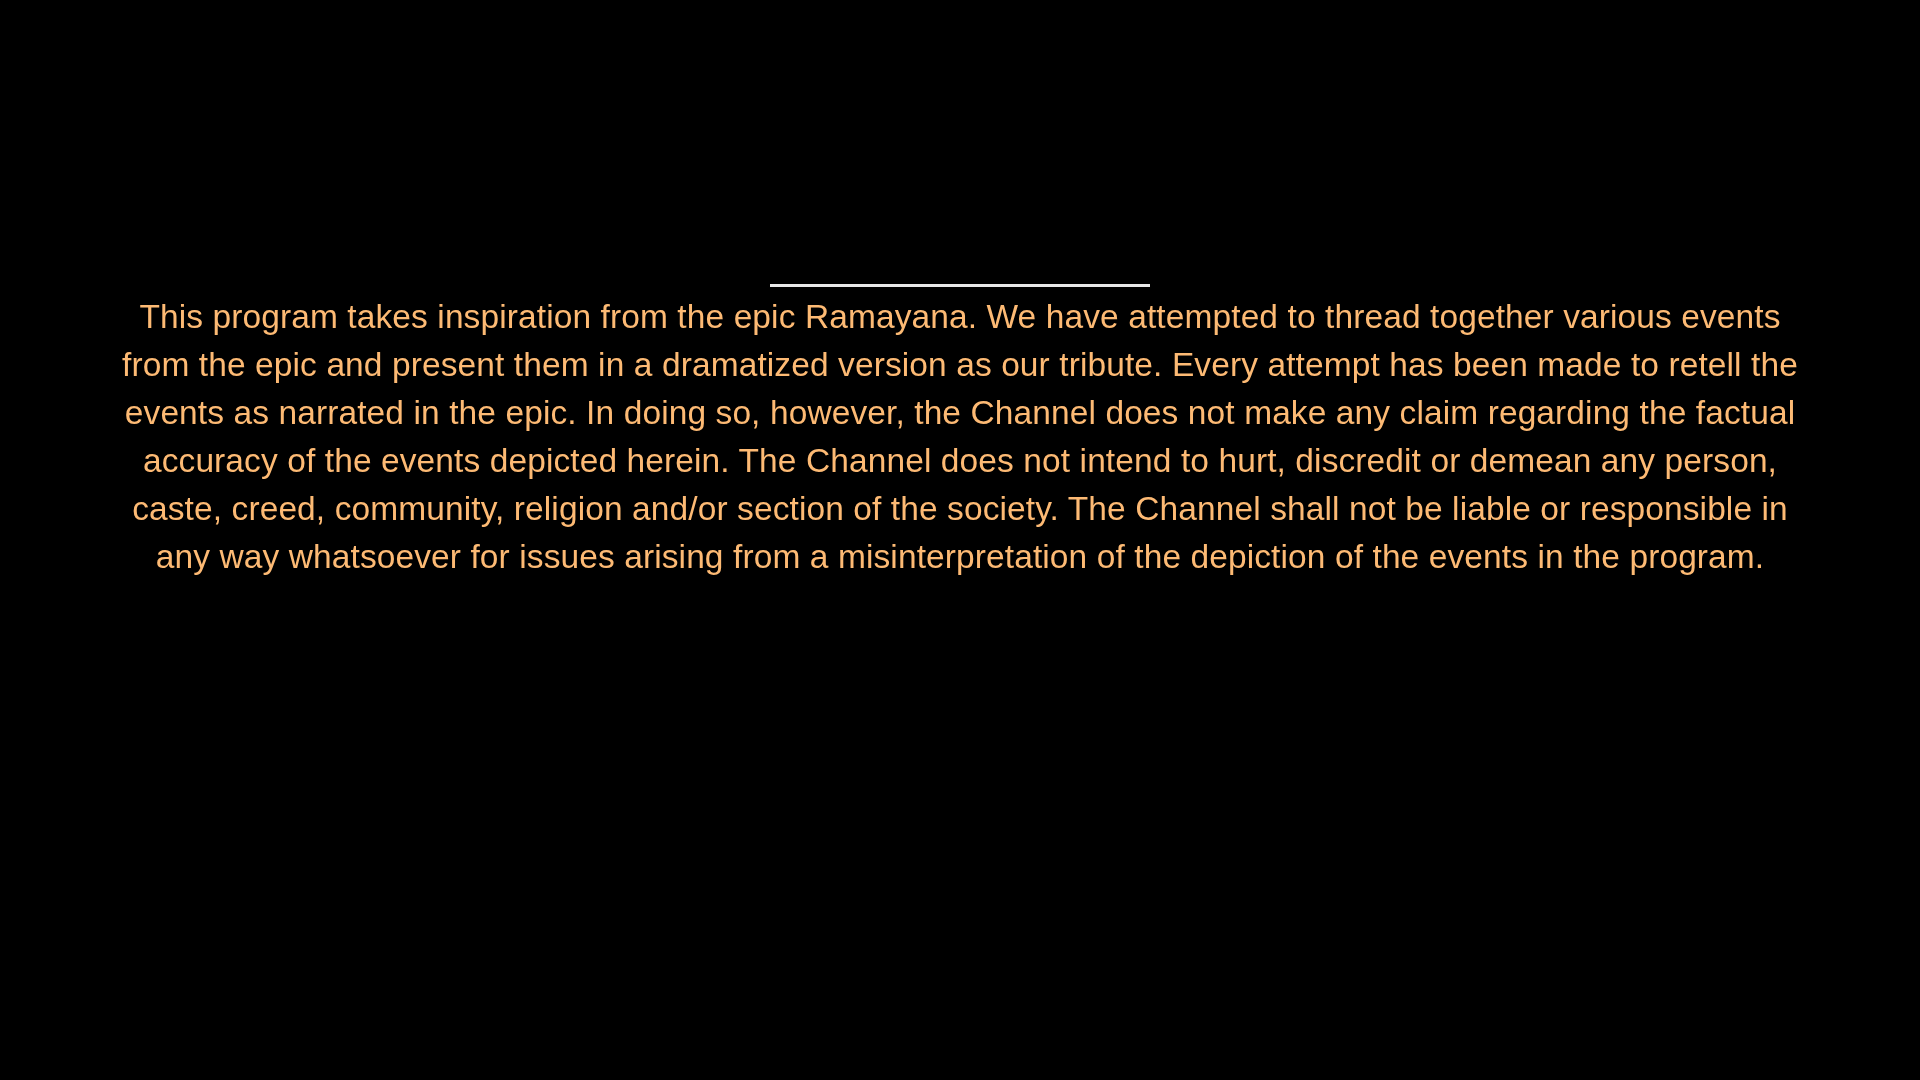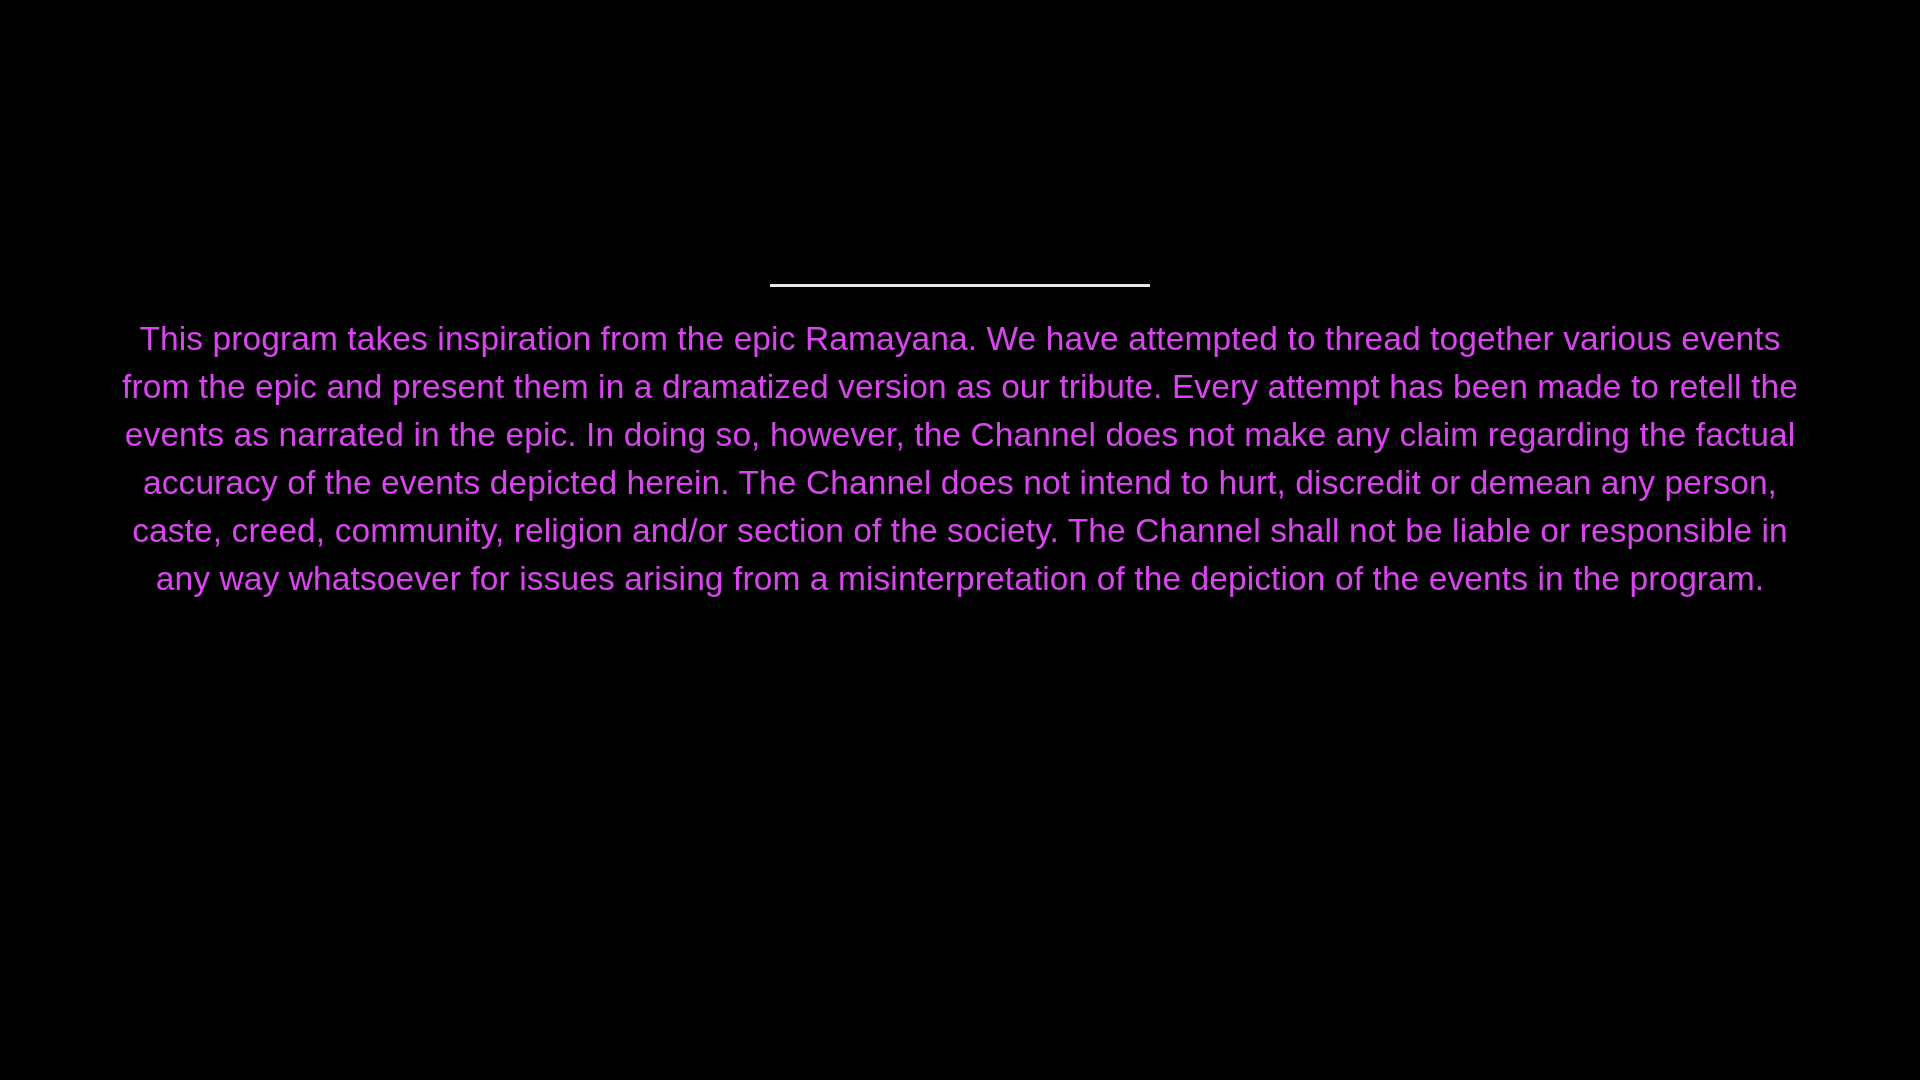--- a/index.html
+++ b/index.html
@@ -38,26 +38,26 @@
     font-family: "Liberation Sans", sans-serif;
   }
   .title-rule {
     width: 380px;
     height: 3px;
     background: #e8e8e8;
     margin: 16px auto 0 auto;
     border: 0;
   }
   .disclaimer-body {
-    margin: 28px auto 0 auto;
+    margin: 6px auto 0 auto;
     width: 1710px;
     font-size: 33.5px;
     line-height: 48px;
     font-weight: 400;
-    color: #d946ef;
+    color: #fdba74;
     text-align: center;
     letter-spacing: 0.1px;
     font-family: "Liberation Sans", sans-serif;
   }
 </style>
 </head>
 <body>
 
 <div class="screen">
   <div class="disclaimer-block">

